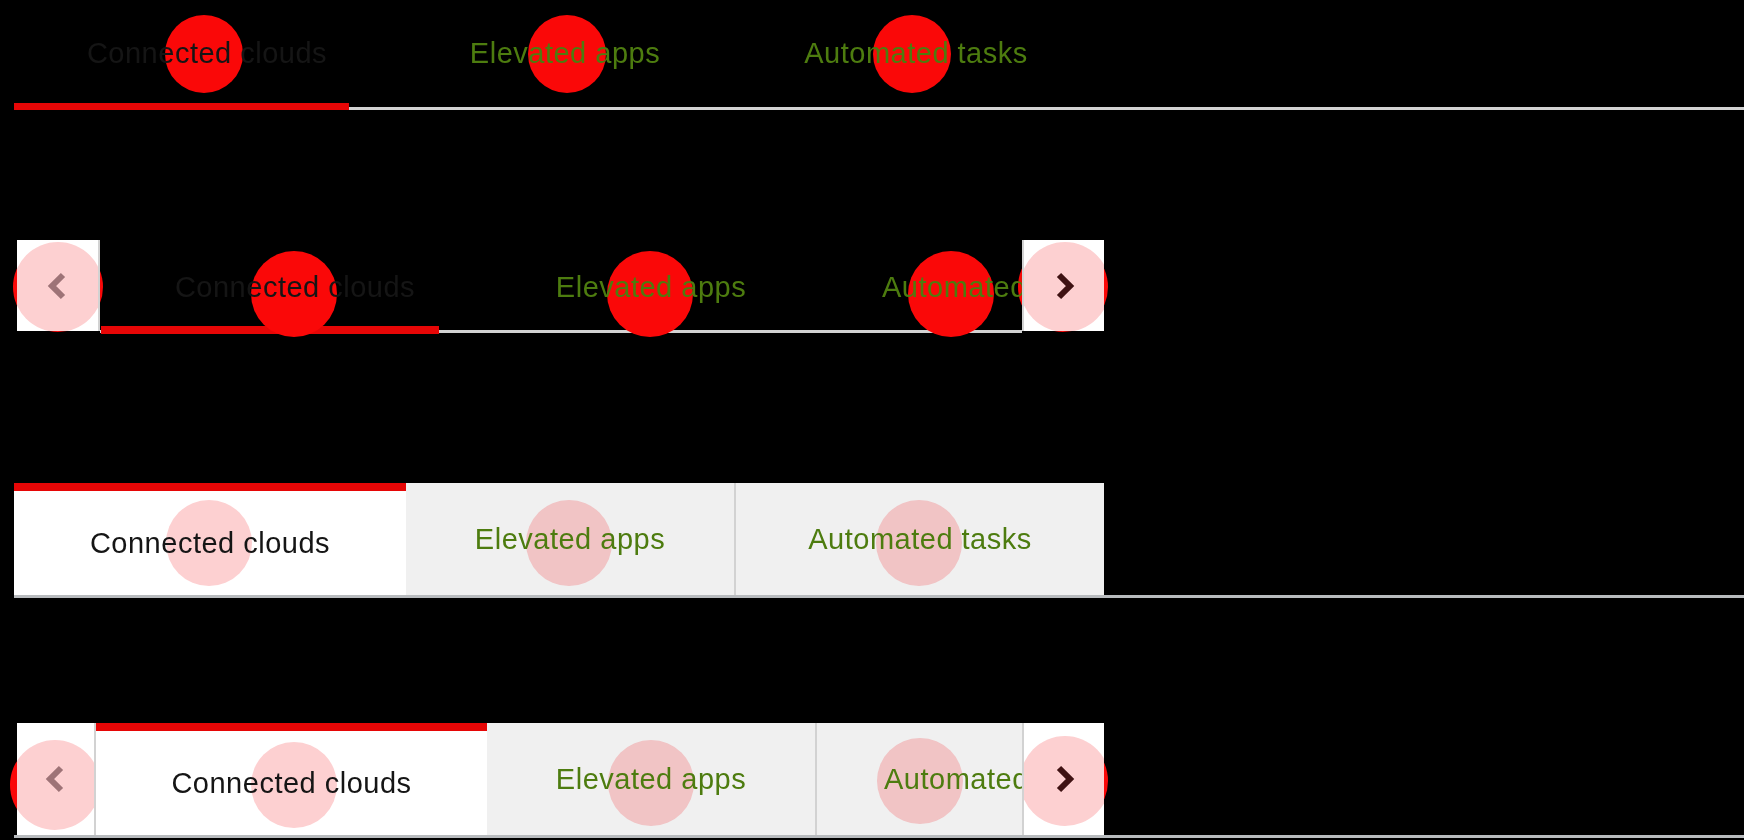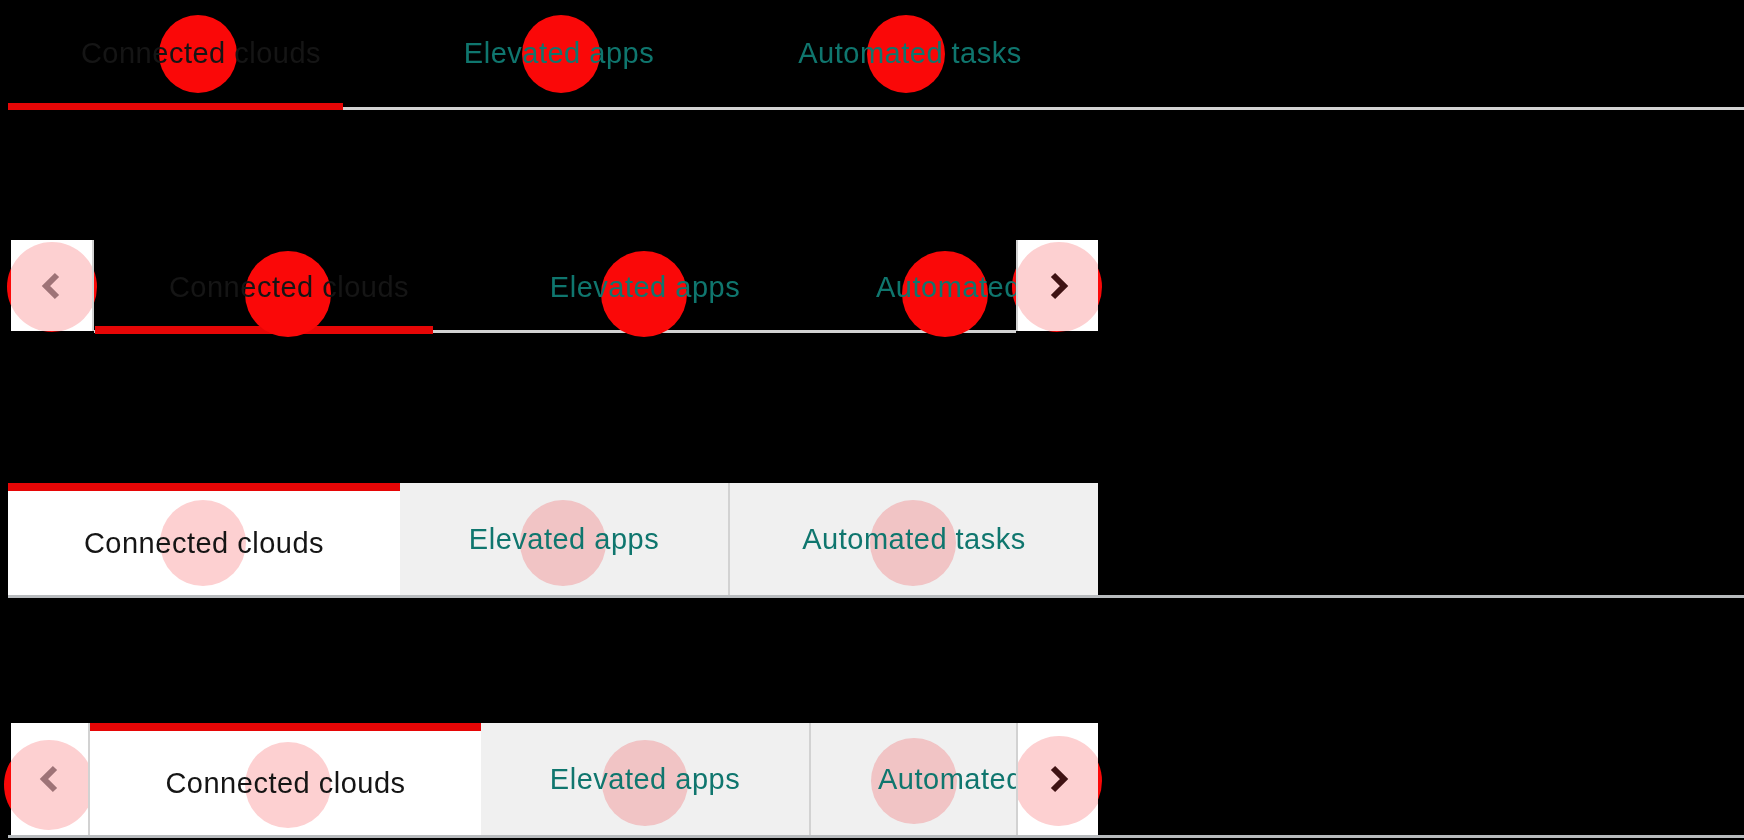--- a/index.html
+++ b/index.html
@@ -1,25 +1,25 @@
 <!DOCTYPE html>
 <html><head>
 <meta charset="utf-8">
 <style>
   html,body{margin:0;padding:0;background:#000;}
   #canvas{position:relative;width:1744px;height:840px;background:#000;overflow:hidden;
           font-family:"Liberation Sans",sans-serif;}
-  .row{position:absolute;left:8px;width:1380px;}
+  .row{position:absolute;left:14px;width:1380px;}
 
   
   .lbl{position:absolute;font-size:29px;letter-spacing:.5px;white-space:nowrap;
        transform:translate(-50%,-50%);z-index:3;}
   .lbl-left{transform:translateY(-50%);}
   .t-active{color:#151515;}
-  .t-inactive{color:#0f766e;}
+  .t-inactive{color:#4d7c0f;}
 
   
   .circle{position:absolute;border-radius:50%;}
   .c-red{background:#fa0808;z-index:2;}
   .c-pink{background:rgba(244,4,12,0.19);z-index:2;}
   .c-sliver{background:#fa0808;z-index:0;}
 
   
   .hline{position:absolute;z-index:1;}
   .accent{background:#e60606;}

